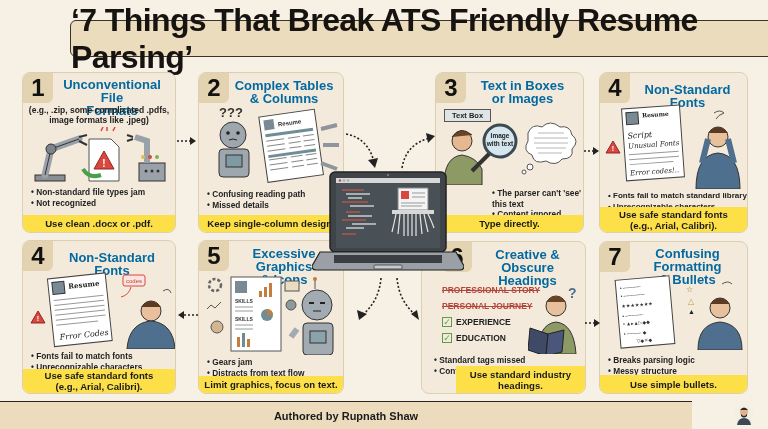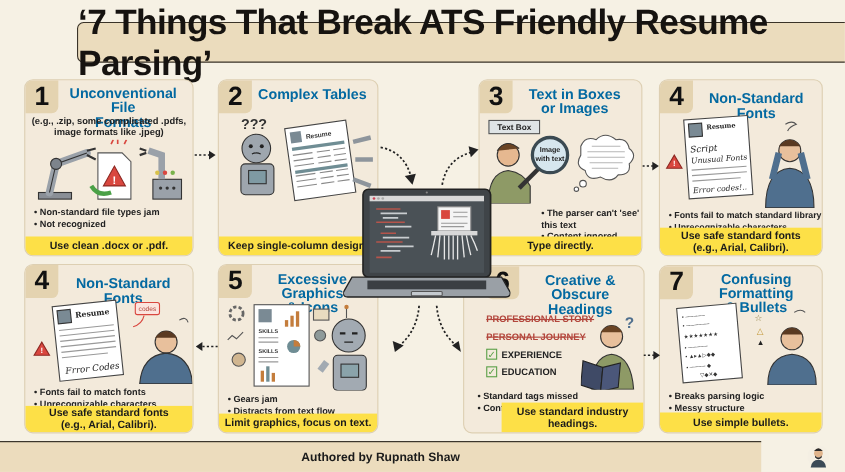--- a/index.html
+++ b/index.html
@@ -91,20 +91,21 @@
   </ul>
   <div class="tip" style="height:17px;">
     <div>Use clean .docx or .pdf.</div>
   </div>
 </div>
 
 <div class="card" style="left:198px;top:72px;width:146px;height:161px;">
   <div class="num">2</div>
   <div class="card-title" style="left:30px;right:4px;top:6px;">
     <div>Complex Tables</div>
+    <div>&amp; Columns</div>
   </div>
   <svg class="illu" style="left:6px;top:32px;" width="136" height="80" viewBox="0 0 136 80">
     <text x="14" y="12" font-size="13" fill="#333" font-weight="bold">???</text>
     <circle cx="28" cy="30" r="13" fill="#9ea6ae" stroke="#333"></circle>
     <circle cx="23" cy="28" r="1.8" fill="#222"></circle>
       <circle cx="33" cy="28" r="1.8" fill="#222"></circle>
     <path d="M24 35 q4 -2 8 0" stroke="#222" fill="none"></path>
     <rect x="14" y="44" width="30" height="28" rx="4" fill="#9ea6ae" stroke="#333"></rect>
     <rect x="21" y="50" width="16" height="12" fill="#7f9aa3" stroke="#333"></rect>
     <g transform="rotate(-8 85 40)">
@@ -129,20 +130,24 @@
           <line x1="84" y1="57" x2="96" y2="57"></line>
           <line x1="99" y1="57" x2="110" y2="57"></line>
         <line x1="62" y1="62" x2="80" y2="62"></line>
           <line x1="84" y1="62" x2="96" y2="62"></line>
           <line x1="99" y1="62" x2="110" y2="62"></line>
       </g>
       <rect x="62" y="47" width="48" height="3" fill="#6f8d94"></rect>
     </g>
     <path d="M116 24 l16 -4 M118 40 l16 0 M116 58 l16 6" stroke="#8e959c" stroke-width="4"></path>
   </svg>
+  <ul class="bullets" style="top:116px;">
+    <li>Confusing reading path</li>
+    <li>Missed details</li>
+  </ul>
   <div class="tip" style="height:17px;">
     <div>Keep single-column design.</div>
   </div>
 </div>
 
 <div class="card" style="left:435px;top:72px;width:149px;height:161px;">
   <div class="num">3</div>
   <div class="card-title" style="left:30px;right:4px;top:6px;">
     <div>Text in Boxes</div>
     <div>or Images</div>

